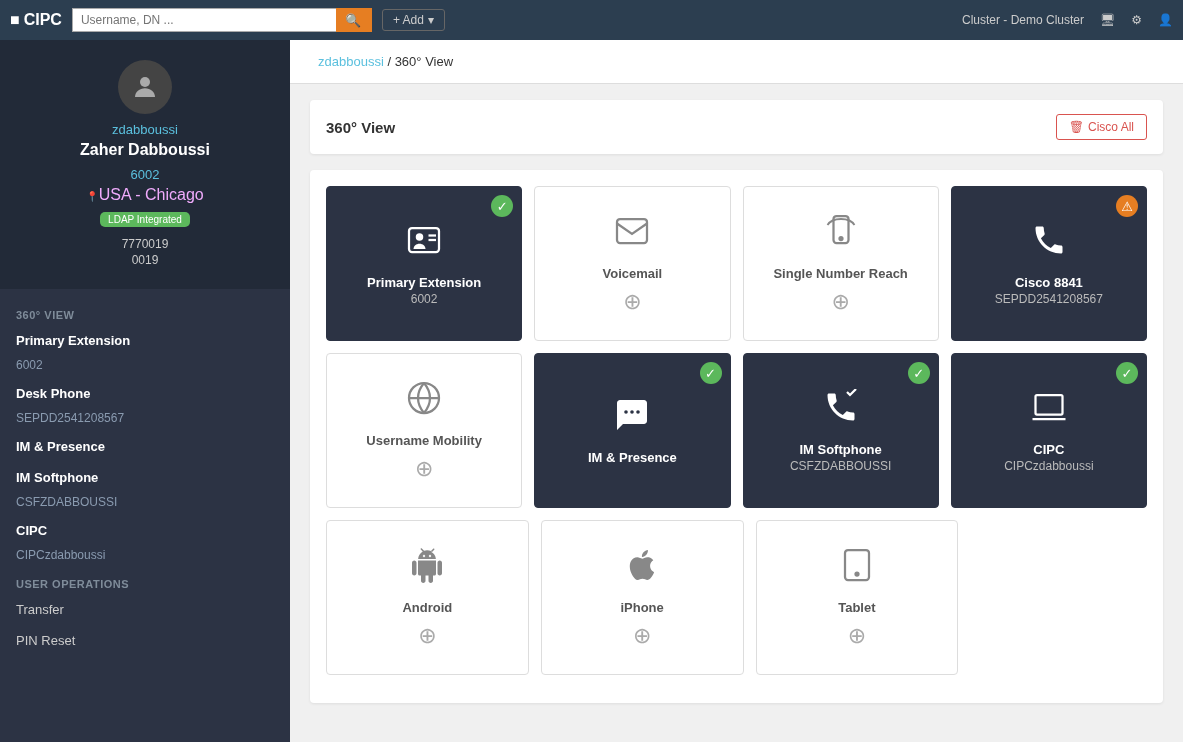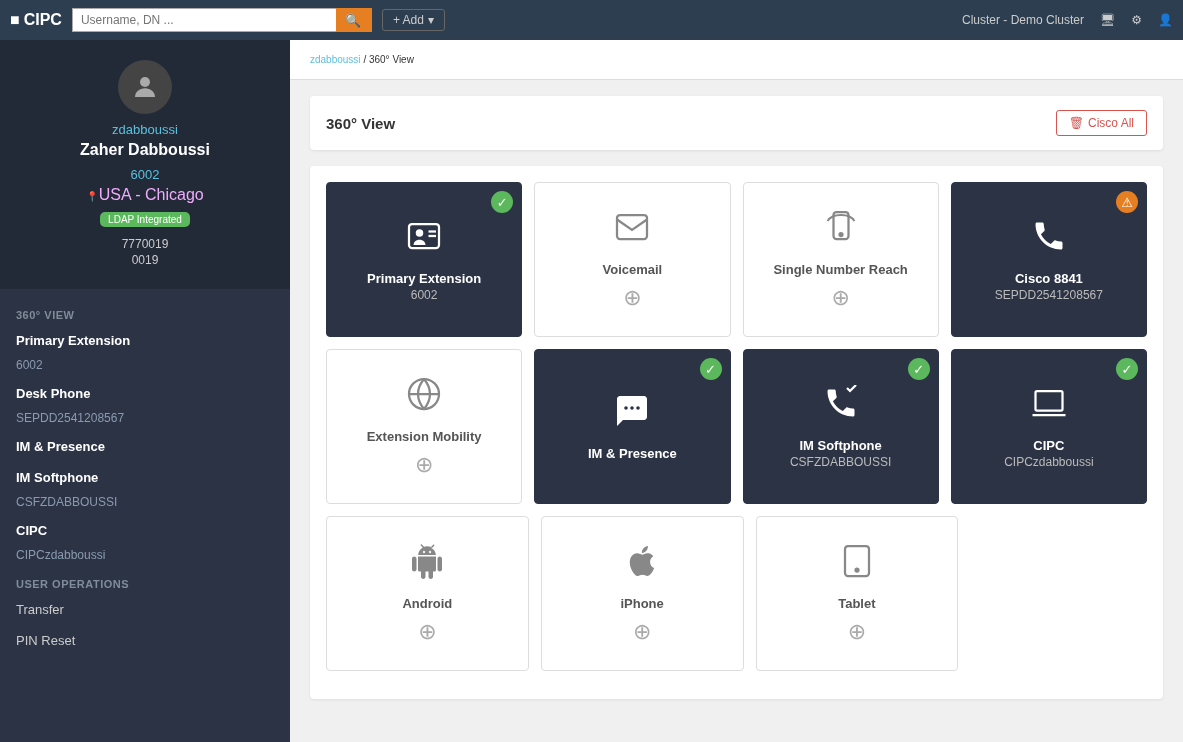--- a/index.html
+++ b/index.html
@@ -127,23 +127,23 @@
       font-size: 13px;
     }
     .sidebar-item.bold { font-weight: bold; color: white; }
     .sidebar-item.sub { color: #8a9bb0; font-size: 12px; padding-top: 2px; padding-bottom: 6px; }
     .sidebar-item.clickable { color: #ccc; }
 
     
     .main { flex: 1; overflow-y: auto; background: #f0f0f0; }
     .breadcrumb-bar {
       background: white;
-      padding: 14px 20px;
+      padding: 14px 28px;
       border-bottom: 1px solid #ddd;
-      font-size: 10px;
+      font-size: 13px;
       color: #555;
     }
     .breadcrumb-bar a { color: #5bc0de; text-decoration: none; }
     .breadcrumb-bar span { color: #333; }
 
     .content-area { padding: 16px 20px; }
 
     .content-header {
       background: white;
       border-radius: 4px;
@@ -371,21 +371,21 @@
 
         <div class="cards-row">
 
           <div class="card">
             <div class="card-icon">
               <svg width="36" height="36" viewBox="0 0 24 24" fill="none" stroke="#888" stroke-width="1.5">
                 <circle cx="12" cy="12" r="10"></circle>
                 <path d="M2 12h20M12 2c-2.5 3-4 6.5-4 10s1.5 7 4 10M12 2c2.5 3 4 6.5 4 10s-1.5 7-4 10"></path>
               </svg>
             </div>
-            <div class="card-label">Extension Mobility</div>
+            <div class="card-label">Username Mobility</div>
             <div class="card-add">⊕</div>
           </div>
 
           <div class="card dark">
             <div class="status-badge green">✓</div>
             <div class="card-icon">
               <svg width="36" height="36" viewBox="0 0 24 24" fill="white">
                 <path d="M20 2H4c-1.1 0-2 .9-2 2v18l4-4h14c1.1 0 2-.9 2-2V4c0-1.1-.9-2-2-2z"></path>
                 <circle cx="8" cy="10" r="1.2" fill="#2c3344"></circle>
                 <circle cx="12" cy="10" r="1.2" fill="#2c3344"></circle>

